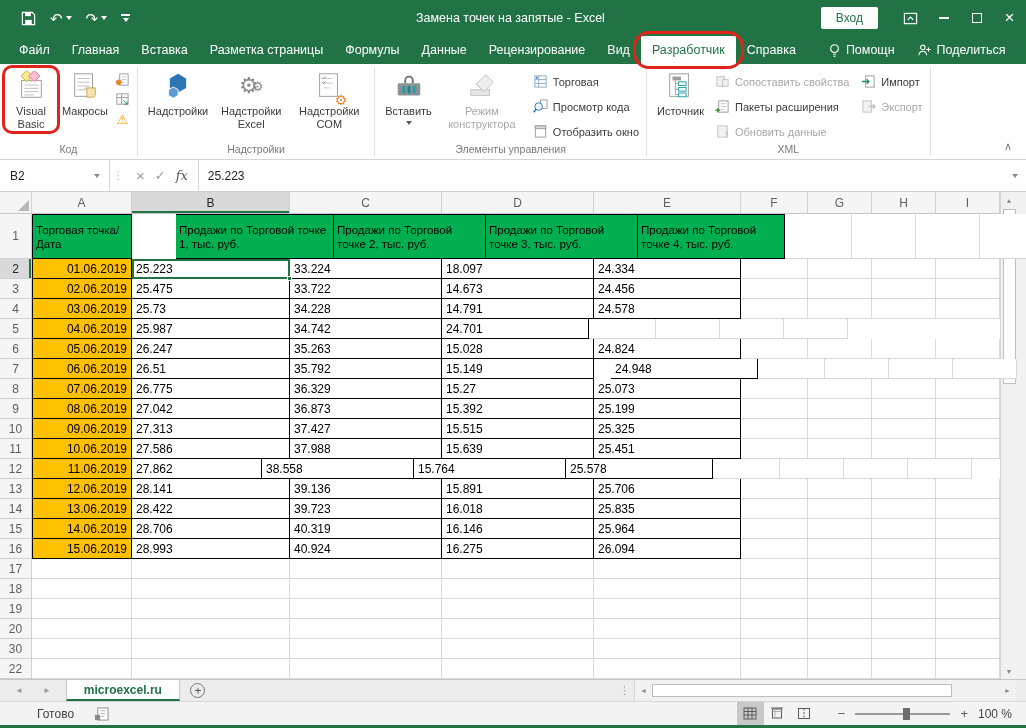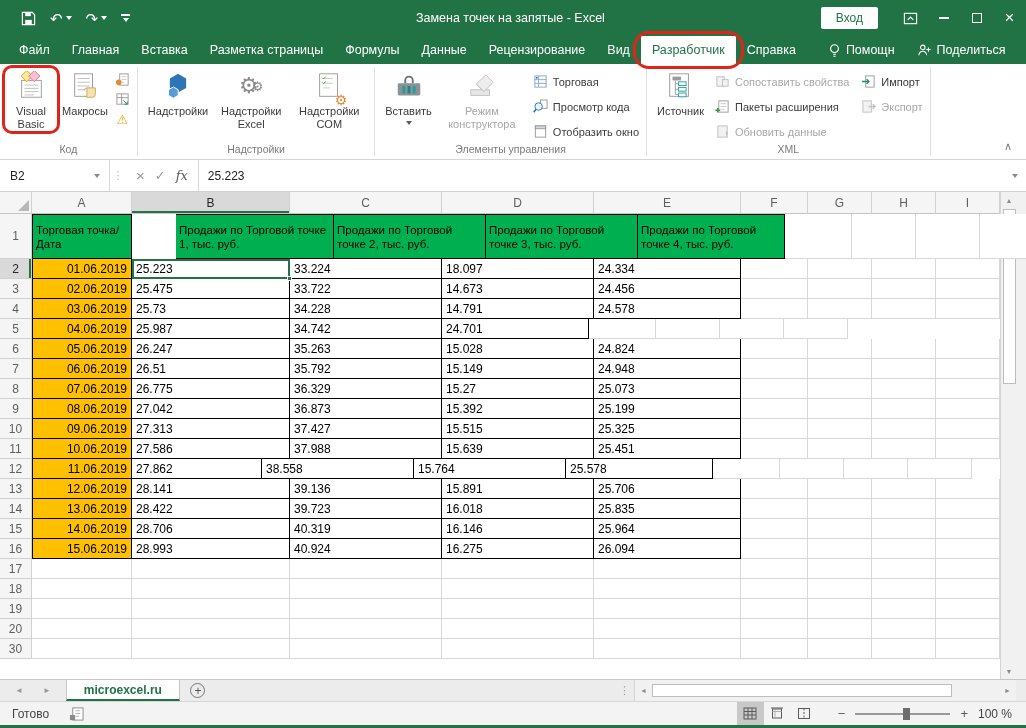--- a/index.html
+++ b/index.html
@@ -97,21 +97,21 @@
   .plus-circle { width:15px; height:15px; border:1px solid #767676; border-radius:50%; display:flex; align-items:center; justify-content:center; font-size:12px; color:#555; line-height:1; }
   .ts-spacer { flex:1; }
   .ts-dots { display:flex; align-items:center; color:#9b9b9b; font-size:11px; padding:0 4px; }
   .hscroll { display:flex; align-items:center; width:382px; background:#f1f1f1; border-left:1px solid #d4d4d4; flex:none; }
   .hs-btn { width:17px; display:flex; align-items:center; justify-content:center; font-size:7px; color:#8a8a8a; }
   .hs-thumb { height:13px; width:300px; background:#fff; border:1px solid #bdbdbd; flex:none; }
   .hs-track { flex:1; }
   .ts-endpad { width:10px; }
 
   
-  .statusbar { height:24px; background:#f3f3f3; border-top:1px solid #d6d6d6; display:flex; align-items:center; font-size:12px; color:#444; flex:none; }
+  .statusbar { height:24px; background:#f3f3f3; border-top:1px solid #d6d6d6; display:flex; align-items:center; font-size:12px; color:#444; flex:none;padding-left:25px; }
   .sb-ready { padding:0 12px 0 12px; }
   .sb-macro { display:flex; align-items:center; padding:0 8px; }
   .sb-right { margin-left:auto; display:flex; align-items:center; }
   .vbtn { width:27px; height:23px; display:flex; align-items:center; justify-content:center; }
   .vbtn.active { background:#c8c8c8; }
   .zoomctl { display:flex; align-items:center; margin-left:14px; }
   .zoom-glyph { font-size:13px; color:#5b5b5b; padding:0 6px; }
   .slider { width:95px; height:2px; background:#9a9a9a; position:relative; margin:0 4px; }
   .sthumb { position:absolute; left:50%; top:-5px; width:7px; height:12px; background:#6d6d6d; }
   .sb-zoom { width:52px; text-align:right; padding-right:14px; }
@@ -511,21 +511,21 @@
           <div class="cell gridline" style="width: 64px;"></div>
           <div class="cell gridline" style="width: 64px;"></div>
           <div class="cell gridline" style="width: 64px;"></div>
         </div>
         <div class="g-row" style="height: 20px;">
           <div class="grhcell">7</div>
           <div class="cell tblcell datecell bl" style="width: 100px;">06.06.2019</div>
           <div class="cell tblcell" style="width: 158px;">26.51</div>
           <div class="cell tblcell" style="width: 152px;">35.792</div>
           <div class="cell tblcell" style="width: 152px;">15.149</div>
-          <div class="cell tblcell" style="width: 147px;">24.948</div>
+          <div class="cell tblcell" style="width: 147px; margin-left: 17px;">24.948</div>
           <div class="cell gridline" style="width: 67px;"></div>
           <div class="cell gridline" style="width: 64px;"></div>
           <div class="cell gridline" style="width: 64px;"></div>
           <div class="cell gridline" style="width: 64px;"></div>
         </div>
         <div class="g-row" style="height: 20px;">
           <div class="grhcell">8</div>
           <div class="cell tblcell datecell bl" style="width: 100px;">07.06.2019</div>
           <div class="cell tblcell" style="width: 158px;">26.775</div>
           <div class="cell tblcell" style="width: 152px;">36.329</div>
@@ -675,20 +675,32 @@
           <div class="cell gridline" style="width: 152px;"></div>
           <div class="cell gridline" style="width: 152px;"></div>
           <div class="cell gridline" style="width: 147px;"></div>
           <div class="cell gridline" style="width: 67px;"></div>
           <div class="cell gridline" style="width: 64px;"></div>
           <div class="cell gridline" style="width: 64px;"></div>
           <div class="cell gridline" style="width: 64px;"></div>
         </div>
         <div class="g-row" style="height: 20px;">
           <div class="grhcell">30</div>
+          <div class="cell gridline" style="width: 100px;"></div>
+          <div class="cell gridline" style="width: 158px;"></div>
+          <div class="cell gridline" style="width: 152px;"></div>
+          <div class="cell gridline" style="width: 152px;"></div>
+          <div class="cell gridline" style="width: 147px;"></div>
+          <div class="cell gridline" style="width: 67px;"></div>
+          <div class="cell gridline" style="width: 64px;"></div>
+          <div class="cell gridline" style="width: 64px;"></div>
+          <div class="cell gridline" style="width: 64px;"></div>
+        </div>
+        <div class="g-row" style="height: 20px;">
+          <div class="grhcell">22</div>
           <div class="cell gridline" style="width: 100px;"></div>
           <div class="cell gridline" style="width: 158px;"></div>
           <div class="cell gridline" style="width: 152px;"></div>
           <div class="cell gridline" style="width: 152px;"></div>
           <div class="cell gridline" style="width: 147px;"></div>
           <div class="cell gridline" style="width: 67px;"></div>
           <div class="cell gridline" style="width: 64px;"></div>
           <div class="cell gridline" style="width: 64px;"></div>
           <div class="cell gridline" style="width: 64px;"></div>
         </div>

